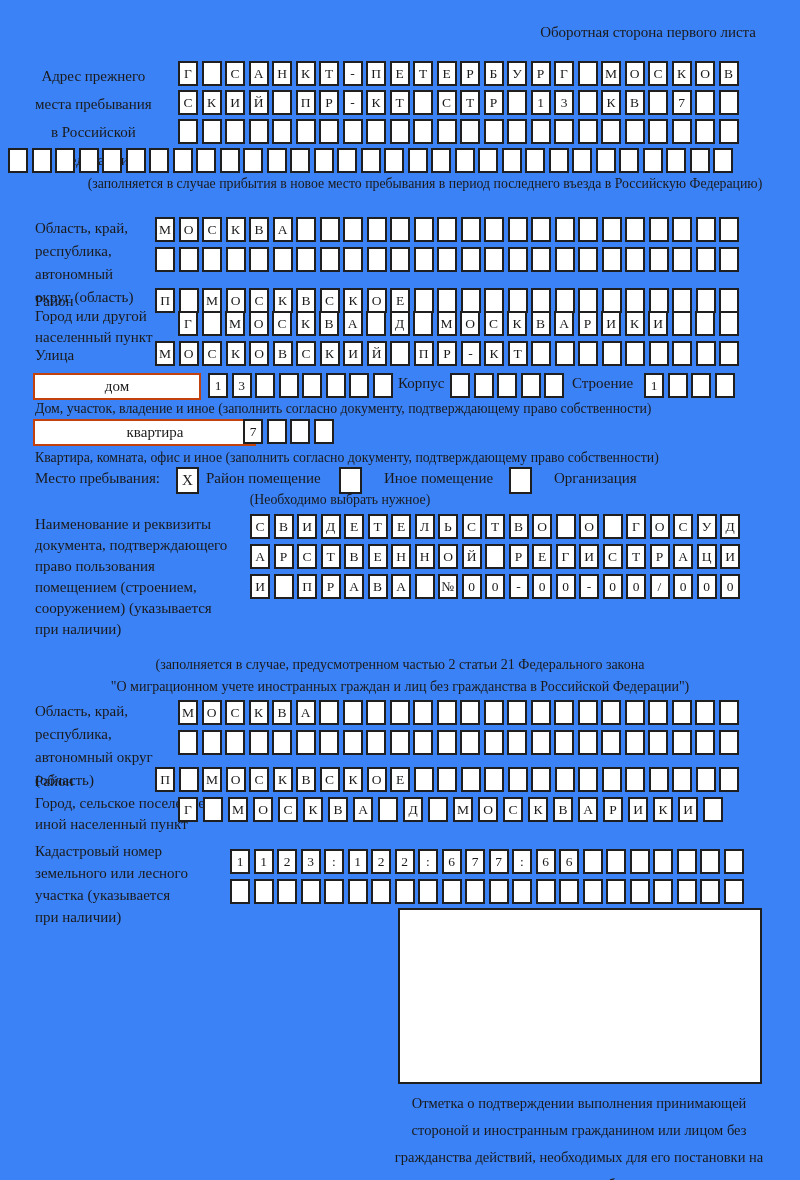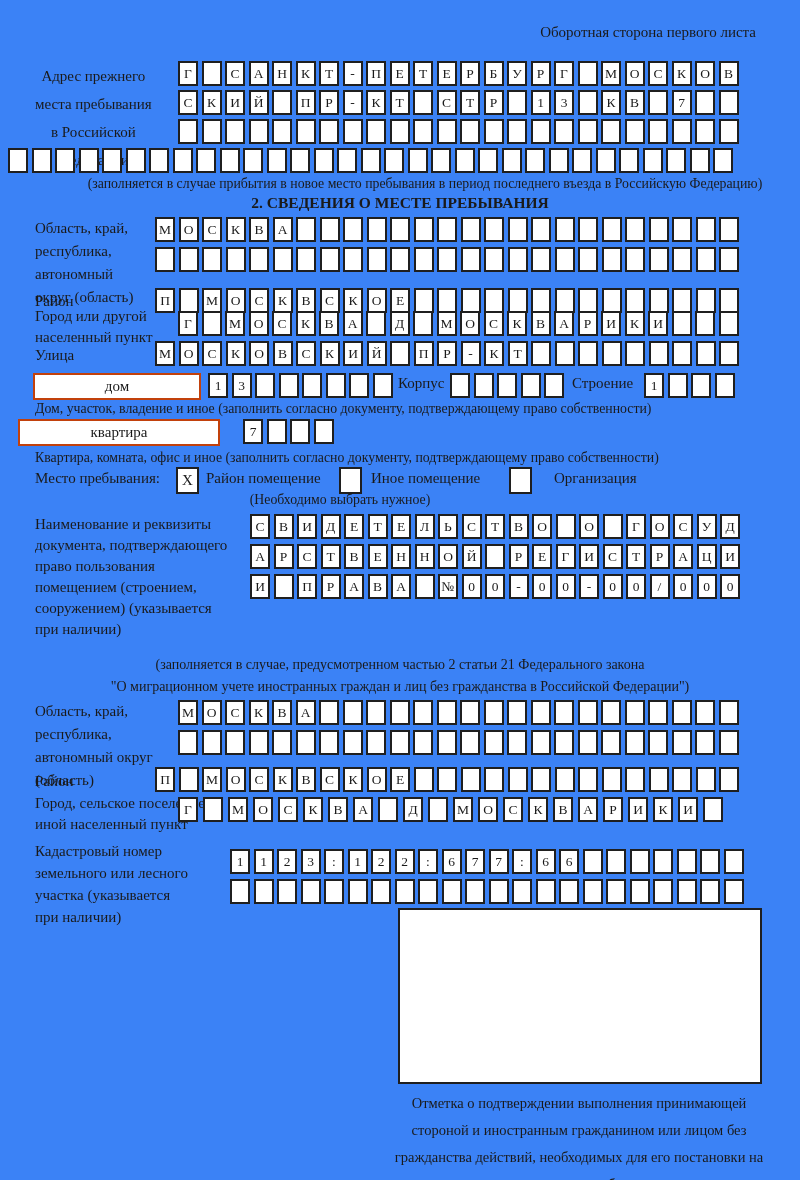--- a/index.html
+++ b/index.html
@@ -146,21 +146,20 @@
       <span class="cell"></span>
       <span class="cell"></span>
       <span class="cell"></span>
       <span class="cell"></span>
       <span class="cell"></span>
       <span class="cell"></span>
       <span class="cell"></span>
     </div>
   <div class="note center" style="top:176px;padding-left:25px;">(заполняется в случае прибытия в новое место пребывания в период последнего въезда в Российскую Федерацию)</div>
 
-  <div class="heading center" style="top:194px;">2. СВЕДЕНИЯ О МЕСТЕ ПРЕБЫВАНИЯ</div>
 
   <div class="lbl" style="left:35px;top:217px;line-height:23px;">Область, край,
 республика,
 автономный
 округ (область)</div>
   <div class="boxrow" style="left:155px;top:217px;">
       <span class="cell">М</span>
       <span class="cell">О</span>
       <span class="cell">С</span>
       <span class="cell">К</span>
@@ -322,34 +321,34 @@
     </div>
   <div class="abs" style="left:572px;top:375px;font-size:15px;">Строение</div>
   <div class="boxrow" style="left:644px;top:373px;">
       <span class="cell">1</span>
       <span class="cell"></span>
       <span class="cell"></span>
       <span class="cell"></span>
     </div>
   <div class="note" style="left:35px;top:401px;">Дом, участок, владение и иное (заполнить согласно документу, подтверждающему право собственности)</div>
 
-  <div class="widebox" style="left:18px;top:419px;width:198px;">квартира</div>
+  <div class="widebox" style="left:33px;top:419px;width:198px;padding-left:21px;">квартира</div>
   <div class="boxrow" style="left:243px;top:419px;">
       <span class="cell">7</span>
       <span class="cell"></span>
       <span class="cell"></span>
       <span class="cell"></span>
     </div>
   <div class="note" style="left:35px;top:450px;">Квартира, комната, офис и иное (заполнить согласно документу, подтверждающему право собственности)</div>
 
   <div class="abs" style="left:35px;top:470px;font-size:15px;">Место пребывания:</div>
   <div class="cb" style="left:176px;top:467px;">X</div>
   <div class="abs" style="left:206px;top:470px;font-size:15px;">Район помещение</div>
   <div class="cb" style="left:339px;top:467px;"></div>
-  <div class="abs" style="left:371px;top:470px;font-size:15px;">Иное помещение</div>
+  <div class="abs" style="left:384px;top:470px;font-size:15px;">Иное помещение</div>
   <div class="cb" style="left:509px;top:467px;"></div>
   <div class="abs" style="left:554px;top:470px;font-size:15px;">Организация</div>
   <div class="note" style="left:0px;top:492px;width:680px;text-align:center;">(Необходимо выбрать нужное)</div>
 
   <div class="lbl" style="left:35px;top:514px;line-height:21px;">Наименование и реквизиты
 документа, подтверждающего
 право пользования
 помещением (строением,
 сооружением) (указывается
 при наличии)</div>

